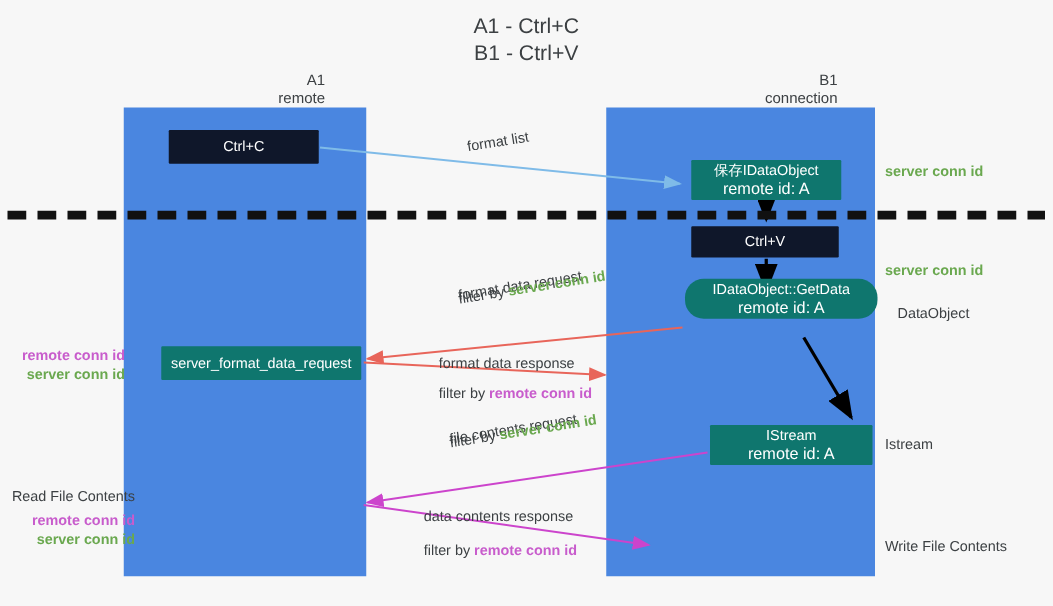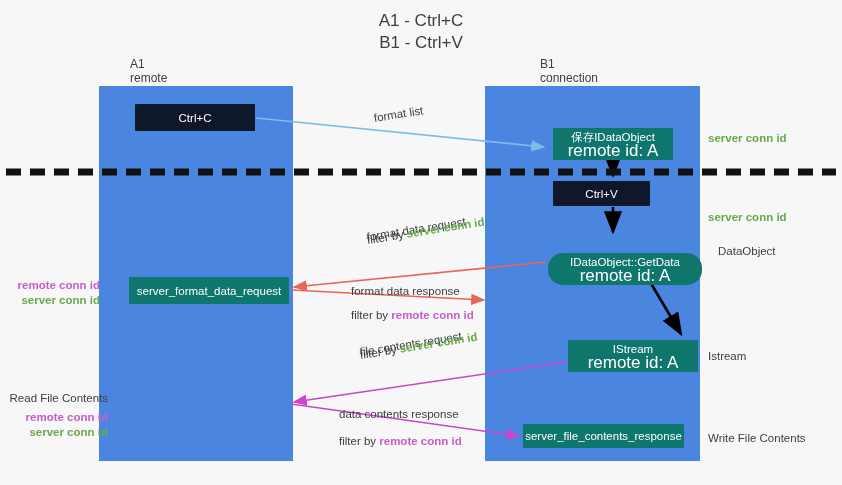--- a/index.html
+++ b/index.html
@@ -21,42 +21,42 @@
     white-space:pre-line;
   }
 
   .lane{
     position:absolute;background:#4a86e0;
   }
   #lane-a1{left:99px;top:86px;width:194px;height:375px;}
   #lane-b1{left:485px;top:86px;width:215px;height:375px;}
 
   .lane-head{
-    position:absolute;text-align:left;font-size:12px;line-height:14px;
+    position:absolute;text-align:right;font-size:12px;line-height:14px;
     color:#3c4043;white-space:pre-line;
   }
   #head-a1{left:130px;top:57px;width:130px;}
   #head-b1{left:540px;top:57px;width:130px;}
 
   .box{
     position:absolute;
     display:flex;flex-direction:column;
     align-items:center;justify-content:center;
     text-align:center;
     color:#ffffff;font-size:11.5px;line-height:14px;
     border-radius:1px;
   }
   .box.green{background:#0f172a;}
   .box.orange{background:#0f766e;}
-  .box .l2{font-size:17px;}
+  .box .l2{font-size:13px;}
 
   #box-ctrlc{left:135px;top:104px;width:120px;height:27px;}
   #box-idataobject{left:553px;top:128px;width:120px;height:32px;}
-  #box-ctrlv{left:553px;top:181px;width:97px;height:25px;}
-  #box-getdata{left:548px;top:253px;width:154px;height:32px;border-radius:15px;}
+  #box-ctrlv{left:553px;top:181px;width:118px;height:25px;}
+  #box-getdata{left:548px;top:223px;width:154px;height:32px;border-radius:15px;}
   #box-istream{left:568px;top:340px;width:130px;height:32px;}
   #box-fmt-req{left:129px;top:277px;width:160px;height:27px;}
   #box-fmt-resp{left:489px;top:288px;width:157px;height:24px;}
   #box-file-req{left:129px;top:393px;width:160px;height:24px;}
   #box-file-resp{left:523px;top:424px;width:161px;height:24px;}
 
   .note{
     position:absolute;font-size:11.5px;line-height:15px;color:#3c4043;
     white-space:nowrap;
   }
@@ -151,23 +151,20 @@
     <span>IStream</span>
     <span class="l2">remote id: A</span>
   </div>
 
   <div class="box orange" id="box-fmt-req">
     <span>server_format_data_request</span>
   </div>
 
 
 
-  <div class="box orange" id="box-file-resp">
-    <span>server_file_contents_response</span>
-  </div>
 
   <div class="note rot-up" id="lbl-format-list">format list</div>
 
   <div id="grp-fmt-req">
     <div class="note rot-up">format data request</div>
     <div class="note rot-up" style="margin-top:3px;">
       <span>filter by </span><span class="note green" style="position:static;">server conn id</span>
     </div>
   </div>
 

